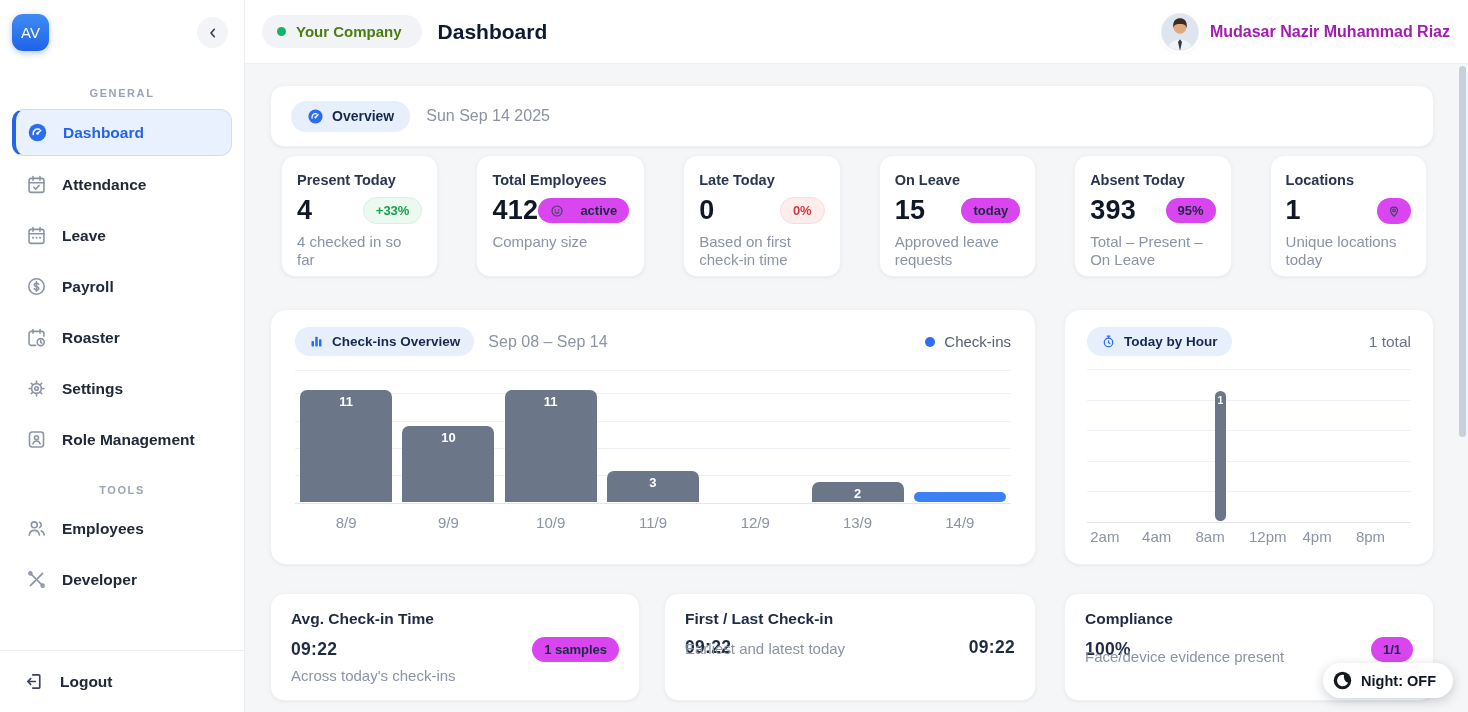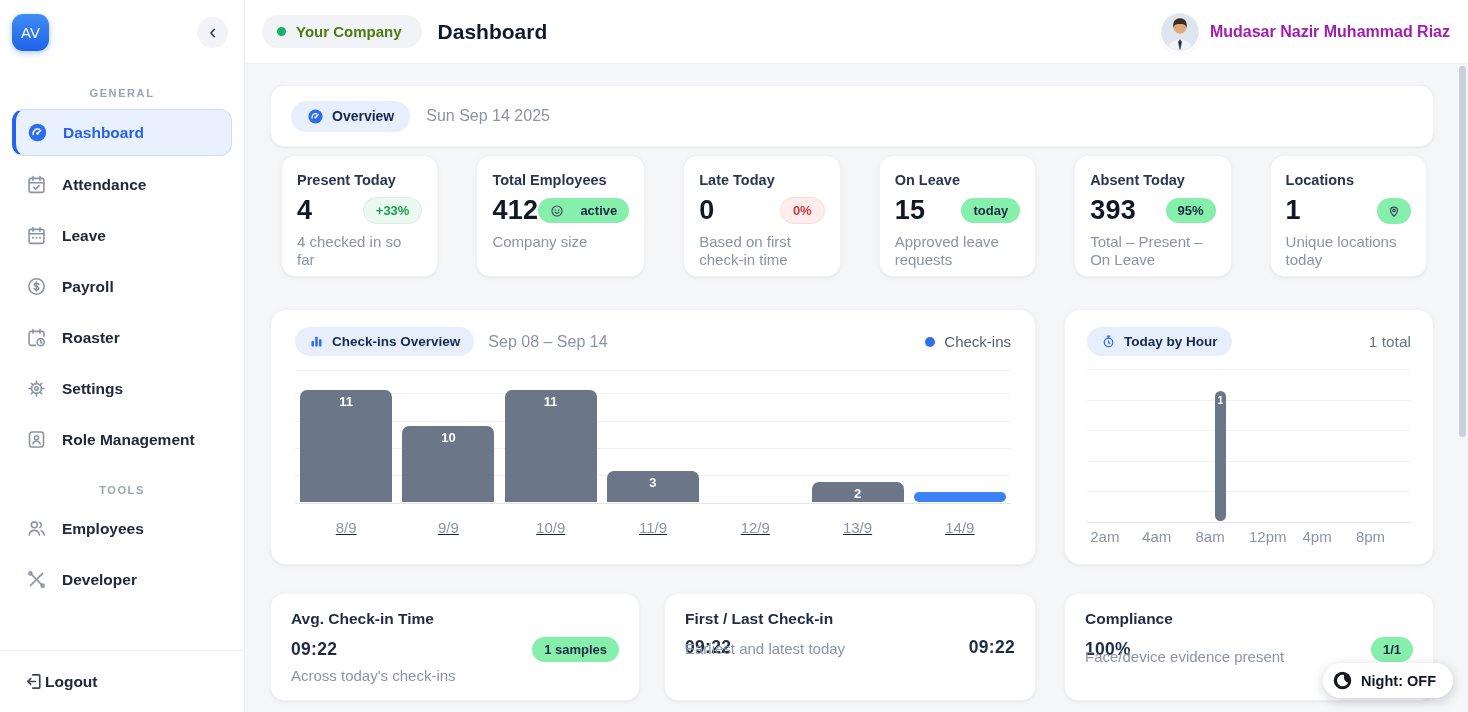--- a/index.html
+++ b/index.html
@@ -11,21 +11,21 @@
   .sidebar { width:245px; min-width:245px; background:#fff; border-right:1px solid #e9ecf1; display:flex; flex-direction:column; height:712px; }
   .sidebar-top { display:flex; align-items:center; justify-content:space-between; padding:14px 16px 6px 12px; }
   .logo { width:37px; height:37px; border-radius:11px; background:linear-gradient(180deg,#3f8cf4,#1f63e8); color:#fff; font-weight:400; font-size:15px; display:flex; align-items:center; justify-content:center; box-shadow:0 2px 6px rgba(37,99,235,.35); }
   .collapse-btn { width:31px; height:31px; border-radius:50%; background:#f2f4f8; border:none; color:#303a4e; display:flex; align-items:center; justify-content:center; cursor:pointer; }
   .nav { flex:1; padding:20px 12px 0 12px; overflow:hidden;text-align:center; }
   .nav-section-label { font-size:11px; font-weight:700; letter-spacing:1.6px; color:#9aa4b4; margin:10px 14px 10px 14px; }
   .nav-item { display:flex; align-items:center; gap:15px; padding:12px 14px; margin:0 0 6px 0; border-radius:12px; font-size:15.5px; font-weight:700; color:#20293a; cursor:pointer; }
   .nav-item .nav-icon { width:21px; height:21px; color:#8a94a6; display:flex; align-items:center; justify-content:center; }
   .nav-item.active { background:#eaf1fe; border:1px solid #ccdcfa; border-left:4px solid #2563eb; color:#2563eb; padding-left:11px; }
   .nav-item.active .nav-icon { color:#2563eb; }
-  .sidebar-footer { border-top:1px solid #eceef2; padding:20px 24px; display:flex; align-items:center; font-size:15.5px; font-weight:700; color:#20293a; cursor:pointer; }
+  .sidebar-footer { border-top:1px solid #eceef2; padding:20px 24px; display:flex; align-items:center; gap:15px; font-size:15.5px; font-weight:700; color:#20293a; cursor:pointer; }
   .sidebar-footer .nav-icon { width:21px; height:21px; color:#39445a; }
 
   
   .main { flex:1; display:flex; flex-direction:column; height:712px; }
   .topbar { height:64px; background:#fff; border-bottom:1px solid #eef0f3; display:flex; align-items:center; padding:0 18px 0 17px; }
   .company-pill { display:flex; align-items:center; gap:10px; background:#f1f3f7; border-radius:999px; padding:8px 20px 8px 15px; font-size:15px; font-weight:700; color:#4d7c0f; cursor:pointer;justify-content:flex-end; }
   .green-dot { width:9px; height:9px; border-radius:50%; background:#17b26a; }
   .page-title { margin-left:16px; font-size:21px; font-weight:800; color:#0e1a32; }
   .topbar-right { margin-left:auto; display:flex; align-items:center; gap:11px; cursor:pointer; }
   .avatar { width:38px; height:38px; border-radius:50%; overflow:hidden; background:#e7eaef; box-shadow:0 0 0 2px #fff,0 1px 4px rgba(0,0,0,.12); }
@@ -41,21 +41,21 @@
 
   
   .stats-row { display:grid; grid-template-columns:repeat(6,1fr); gap:38px; margin:8px 7px 0 11px; }
   .stat-card { height:122px; padding:16px 15px; }
   .stat-title { font-size:14.5px; font-weight:700; color:#2a3650; }
   .stat-value-row { display:flex; align-items:center; justify-content:space-between; margin-top:9px; }
   .stat-value { font-size:27px; font-weight:800; color:#101828; line-height:1; letter-spacing:.3px; }
   .badge { border-radius:999px; padding:5px 12px; font-size:13px; font-weight:700; display:flex; align-items:center; gap:6px; white-space:nowrap; }
   .badge-green { background:#ebf9f1; color:#16a34a; border:1px solid #d6f1e1; }
   .badge-red { background:#fdeded; color:#d23b3b; border:1px solid #f8dcdc; }
-  .badge-gray { background:#86efac; color:#1f2a44;gap:16px; }
+  .badge-gray { background:#d946ef; color:#1f2a44;gap:16px; }
   .badge-icon-only { padding:6px 10px; }
   .stat-sub { margin-top:9px; font-size:15px; color:#8a94a6; line-height:1.22; }
 
   
   .charts-row { display:flex; gap:28px; margin-top:32px; }
   .chart-card-main { width:766px; height:256px; border-radius:16px; padding:17px 24px 0 24px; }
   .chart-card-side { width:370px; height:256px; border-radius:16px; padding:17px 22px 0 22px; }
   .chart-header { display:flex; align-items:center; gap:14px; }
   .chart-range { color:#8a94a6; font-size:16px; }
   .chart-legend { margin-left:auto; display:flex; align-items:center; gap:9px; font-size:15px; color:#556072; }
@@ -64,21 +64,21 @@
 
   .plot { position:relative; margin-top:14px; height:133px; }
   .plot-side { position:relative; margin-top:13px; height:153px; }
   .gridline { position:absolute; left:0; right:0; height:1px; background:#eef1f5; }
   .gridline.base { background:#e2e6ec; }
   .bars-layer { position:absolute; left:0; right:0; bottom:1px; top:0; display:flex; align-items:flex-end; }
   .bar-slot { flex:1; display:flex; justify-content:center; align-items:flex-end; height:100%; }
   .bar { width:92px; background:#6b7689; border-radius:7px 7px 0 0; display:flex; justify-content:center; }
   .bar.bar-highlight { background:#3b82f6; border-radius:7px; }
   .bar-label { color:#fff; font-size:13px; font-weight:700; padding-top:4px; }
-  .x-labels { display:flex; margin-top:16px;text-decoration:underline; }
+  .x-labels { display:flex; margin-top:11px; }
   .x-labels .x-label { flex:1; text-align:center; font-size:15px; color:#8a94a6; }
 
   .hour-bar { position:absolute; left:39.5%; bottom:1px; width:11px; height:85%; background:#6b7689; border-radius:6px; display:flex; justify-content:center; color:#fff; font-size:10.5px; font-weight:700; padding-top:3px; }
   .hour-x { position:relative; height:22px; margin-top:6px; }
   .hour-tick { position:absolute; top:0; font-size:15px; color:#8a94a6; }
 
   
   .bottom-row { display:flex; margin-top:28px; }
   .sum-card { height:108px; padding:16px 20px; }
   .sum-card.c1 { width:370px; }

